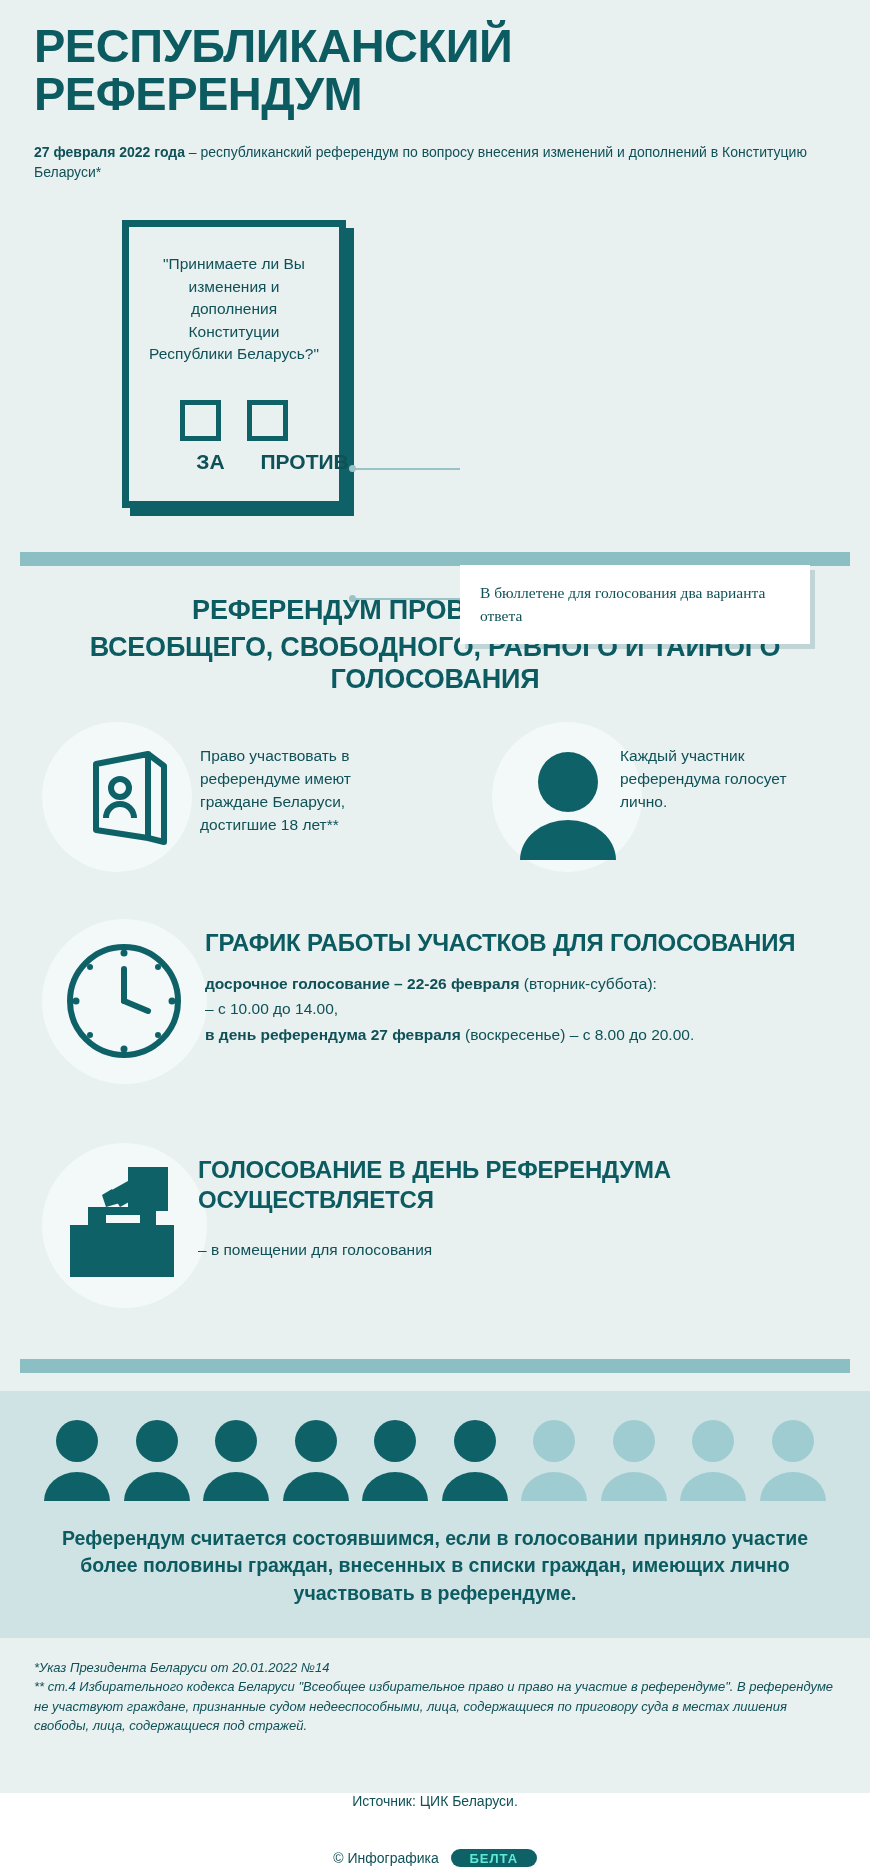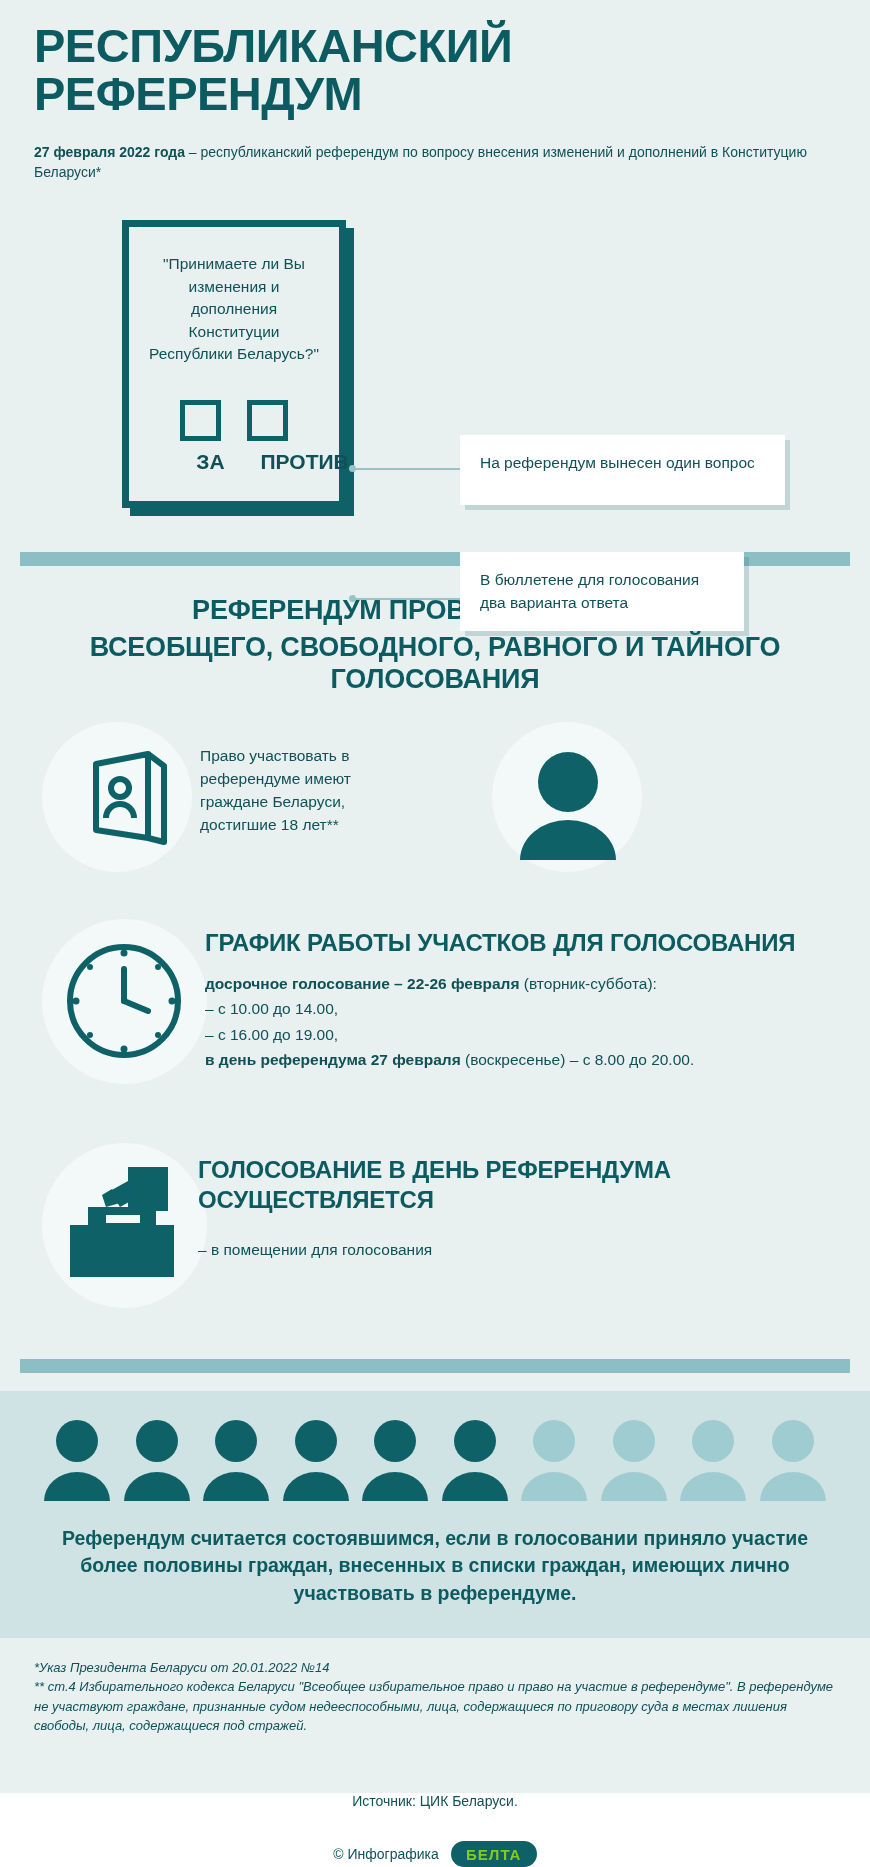--- a/index.html
+++ b/index.html
@@ -87,21 +87,21 @@
     position:absolute;
     background:#ffffff;
     box-shadow:5px 5px 0 0 rgba(15,97,104,0.18);
     padding:17px 20px;
     font-size:15.5px;
     line-height:1.45;
     color:#0f5157;
     box-sizing:border-box;
   }
   .callout-1{left:460px;top:225px;width:325px;min-height:70px;}
-  .callout-2{left:460px;top:342px;width:284px;min-height:70px;}
+  .callout-2{left:460px;top:355px;width:350px;min-height:70px;font-family:Liberation Serif, serif;}
   .c-line{
     position:absolute;
     height:2px;
     background:#9bc3c6;
   }
   .c-dot{
     position:absolute;
     width:7px;height:7px;border-radius:50%;
     background:#9bc3c6;
   }
@@ -193,22 +193,22 @@
     width:870px;height:74px;
     background:#ffffff;
   }
   .footer-inner{
     display:flex;align-items:center;justify-content:space-between;
     height:74px;padding:0 34px;flex-direction:column;
   }
   .src{font-size:14px;color:#0f5157;}
   .cred{display:flex;align-items:center;gap:12px;font-size:14px;color:#0f5157;}
   .belta{
-    width:86px;height:26px;border-radius:15px;background:#0f6168;
-    color:#84cc16;font-size:15px;font-weight:bold;letter-spacing:1px;
+    width:86px;height:18px;border-radius:15px;background:#0f6168;
+    color:#5eead4;font-size:13px;font-weight:bold;letter-spacing:1px;
     display:flex;align-items:center;justify-content:center;
   }
 </style>
 </head>
 <body>
 
 <div class="poster">
 
   <div class="header">
     <h1 class="title">РЕСПУБЛИКАНСКИЙ РЕФЕРЕНДУМ</h1>
@@ -228,21 +228,20 @@
         <span>ЗА</span>
         <span>ПРОТИВ</span>
       </div>
     </div>
 
     <div class="c-line" style="left:352px;top:258px;width:108px;"></div>
     <div class="c-dot" style="left:349px;top:255px;"></div>
     <div class="c-line" style="left:352px;top:388px;width:108px;"></div>
     <div class="c-dot" style="left:349px;top:385px;"></div>
 
-    <div class="callout callout-1">На референдум вынесен один вопрос</div>
     <div class="callout callout-2">В бюллетене для голосования два варианта ответа</div>
   </div>
 
   <div class="divider"></div>
 
   <div class="sec-head">РЕФЕРЕНДУМ ПРОВОДИТСЯ ПУТЕМ</div>
   <div class="sec-head" style="margin-top:4px;">ВСЕОБЩЕГО, СВОБОДНОГО, РАВНОГО И ТАЙНОГО ГОЛОСОВАНИЯ</div>
 
   <div class="row rights">
     <div class="circle c1"></div>
@@ -252,20 +251,21 @@
       <circle cx="42" cy="42" r="9" fill="none" stroke="#0f6168" stroke-width="6"></circle>
       <path d="M28 72 a14 14 0 0 1 28 0" fill="none" stroke="#0f6168" stroke-width="6"></path>
     </svg>
     <div class="blk-text t1">Право участвовать в референдуме имеют граждане Беларуси, достигшие 18 лет**</div>
 
     <div class="circle c2"></div>
     <svg style="position:absolute;left:512px;top:20px;" width="112" height="118" viewBox="0 0 112 118">
       <circle cx="56" cy="40" r="30" fill="#0f6168"></circle>
       <path d="M8 118 a48 40 0 0 1 96 0 Z" fill="#0f6168"></path>
     </svg>
+    <div class="blk-text t2">Каждый участник референдума голосует лично.</div>
   </div>
 
   <div class="row sched">
     <div class="circle c1"></div>
     <svg style="position:absolute;left:62px;top:20px;" width="125" height="125" viewBox="0 0 125 125">
       <circle cx="62" cy="62" r="54" fill="none" stroke="#0f6168" stroke-width="6"></circle>
       <line x1="62" y1="62" x2="62" y2="30" stroke="#0f6168" stroke-width="6" stroke-linecap="round"></line>
       <line x1="62" y1="62" x2="86" y2="72" stroke="#0f6168" stroke-width="6" stroke-linecap="round"></line>
       <circle cx="62" cy="14" r="3.5" fill="#0f6168"></circle>
       <circle cx="62" cy="110" r="3.5" fill="#0f6168"></circle>
@@ -275,21 +275,20 @@
       <circle cx="28" cy="96" r="3" fill="#0f6168"></circle>
       <circle cx="96" cy="96" r="3" fill="#0f6168"></circle>
       <circle cx="28" cy="28" r="3" fill="#0f6168"></circle>
     </svg>
     <div class="head">ГРАФИК РАБОТЫ УЧАСТКОВ ДЛЯ ГОЛОСОВАНИЯ</div>
     <div class="body">
       <div>
         <b>досрочное голосование – 22-26 февраля</b><span> (вторник-суббота):</span>
       </div>
       <div>– с 10.00 до 14.00,</div>
-      <div>– с 16.00 до 19.00,</div>
       <div>
         <b>в день референдума 27 февраля</b><span> (воскресенье) – с 8.00 до 20.00.</span>
       </div>
     </div>
   </div>
 
   <div class="row vday">
     <div class="circle c1"></div>
     <svg style="position:absolute;left:58px;top:18px;" width="140" height="130" viewBox="0 0 140 130">
       <rect x="12" y="64" width="104" height="52" fill="#0f6168"></rect>

